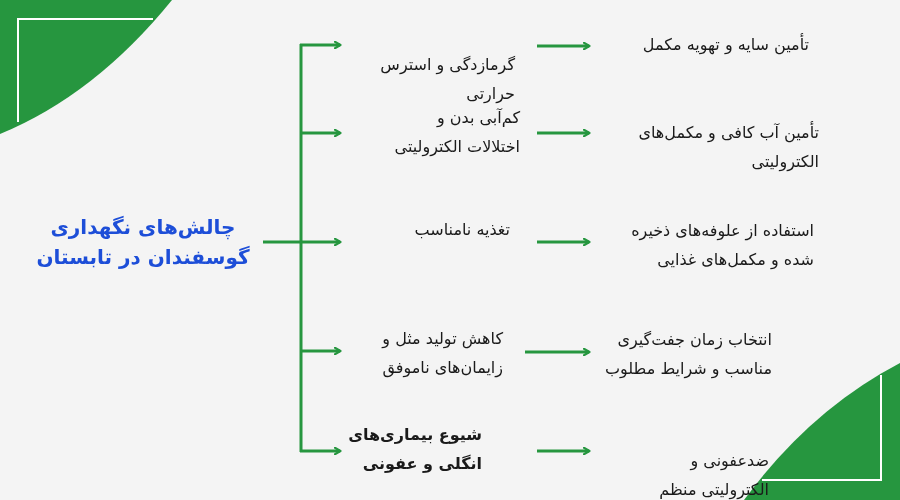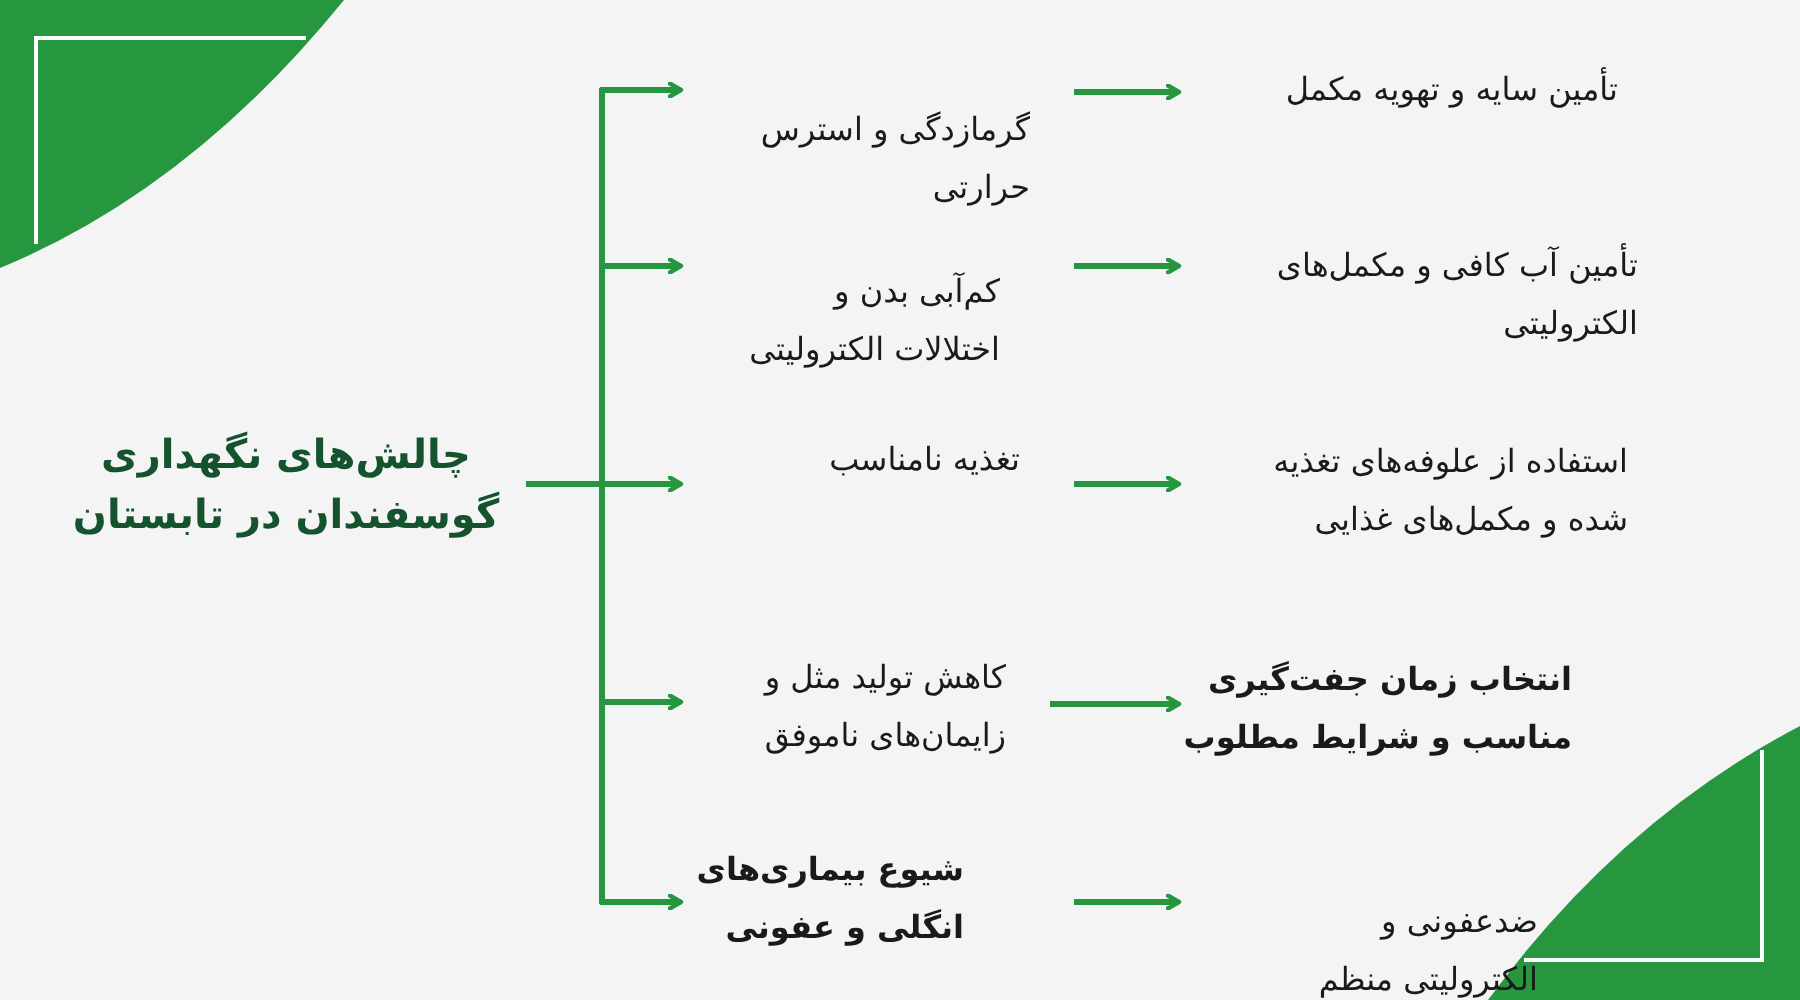--- a/index.html
+++ b/index.html
@@ -1,20 +1,20 @@
 <!DOCTYPE html>
 <html><head>
   <meta charset="utf-8">
   <style>
     html, body { margin:0; padding:0; }
     body { width:900px; height:500px; background:#f4f4f4; position:relative; overflow:hidden;
            font-family:"DejaVu Sans", sans-serif; color:#111; }
     .canvas { position:absolute; left:0; top:0; width:900px; height:500px; }
     .txt { position:absolute; direction:rtl; text-align:right; font-size:16px; line-height:29px; color:#1a1a1a; white-space:nowrap; }
-    .title { position:absolute; direction:rtl; text-align:center; font-size:20px; font-weight:bold; line-height:30px; color:#14532d; white-space:nowrap; }
+    .title { position:absolute; direction:rtl; text-align:center; font-size:20px; font-weight:bold; line-height:30px; color:#1d4ed8; white-space:nowrap; }
   </style>
 </head>
 <body>
 
 <svg class="canvas" viewBox="0 0 900 500" xmlns="http://www.w3.org/2000/svg">
   <defs>
     <marker id="ah" markerWidth="8" markerHeight="8" refX="6" refY="4" orient="auto" markerUnits="userSpaceOnUse">
       <path d="M1,0.8 L6.5,4 L1,7.2" fill="none" stroke="#26963f" stroke-width="2.2" stroke-linecap="round" stroke-linejoin="round"></path>
     </marker>
   </defs>
@@ -48,21 +48,21 @@
 
 <div class="title" style="left:28px; top:212px; width:230px;">
   <div>چالش‌های نگهداری</div>
   <div>گوسفندان در تابستان</div>
 </div>
 
 <div class="txt" style="right:385px; top:22px;margin-top:28px;">
   <div>گرمازدگی و استرس</div>
   <div>حرارتی</div>
 </div>
-<div class="txt" style="right:400px; top:103px;margin-top:28px;">
+<div class="txt" style="right:380px; top:103px;">
   <div>کم‌آبی بدن و</div>
   <div>اختلالات الکترولیتی</div>
 </div>
 <div class="txt" style="right:390px; top:215px;">
   <div>تغذیه نامناسب</div>
 </div>
 <div class="txt" style="right:397px; top:324px;text-align:right;">
   <div>کاهش تولید مثل و</div>
   <div>زایمان‌های ناموفق</div>
 </div>
@@ -72,23 +72,23 @@
 </div>
 
 <div class="txt" style="right:91px; top:30px;">
   <div>تأمین سایه و تهویه مکمل</div>
 </div>
 <div class="txt" style="right:81px; top:118px;">
   <div>تأمین آب کافی و مکمل‌های</div>
   <div>الکترولیتی</div>
 </div>
 <div class="txt" style="right:86px; top:216px;">
-  <div>استفاده از علوفه‌های تغذیه</div>
+  <div>استفاده از علوفه‌های ذخیره</div>
   <div>شده و مکمل‌های غذایی</div>
 </div>
-<div class="txt" style="right:114px; top:325px;font-weight:bold;">
+<div class="txt" style="right:128px; top:325px;">
   <div>انتخاب زمان جفت‌گیری</div>
   <div>مناسب و شرایط مطلوب</div>
 </div>
 <div class="txt" style="right:131px; top:446px;margin-left:12px;">
   <div>ضدعفونی و</div>
   <div>الکترولیتی منظم</div>
 </div>
 
 </body></html>

